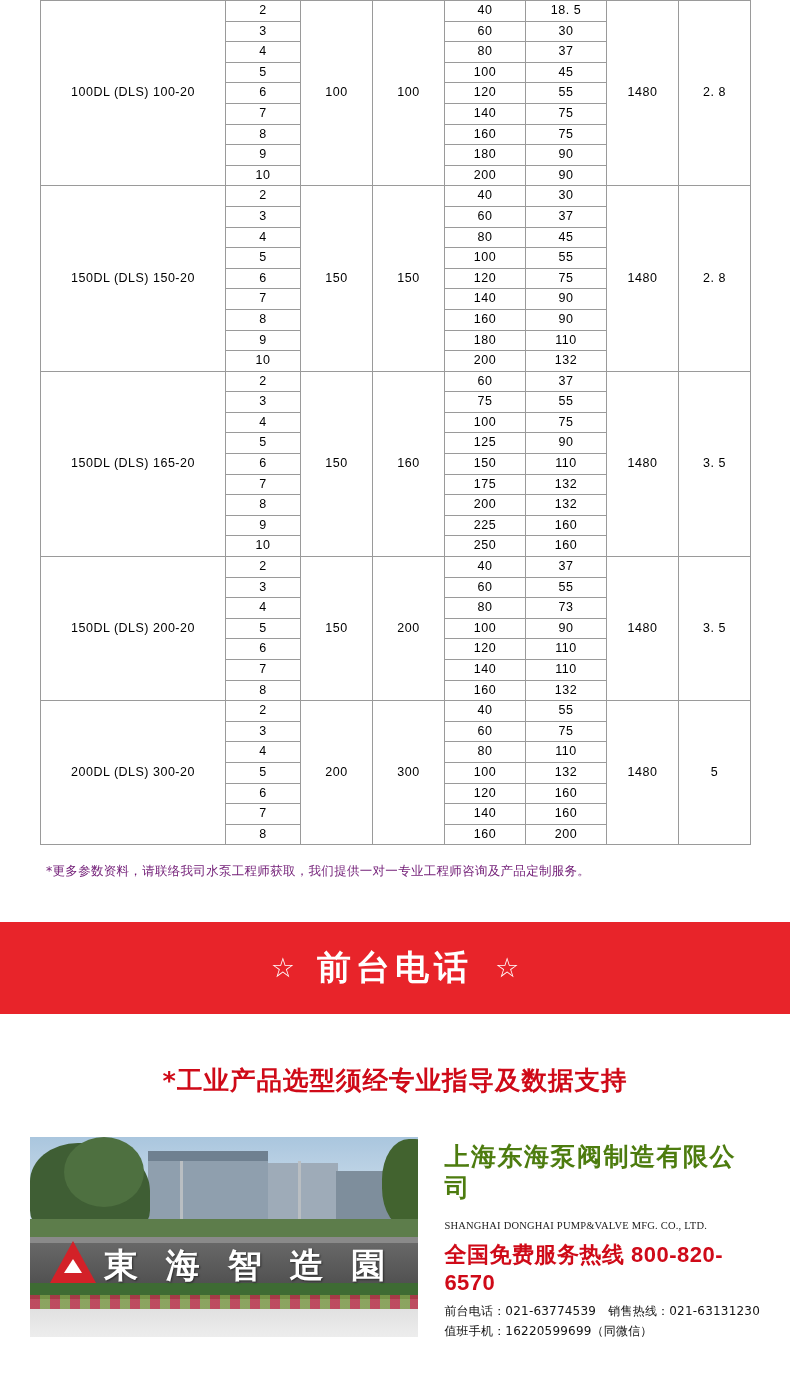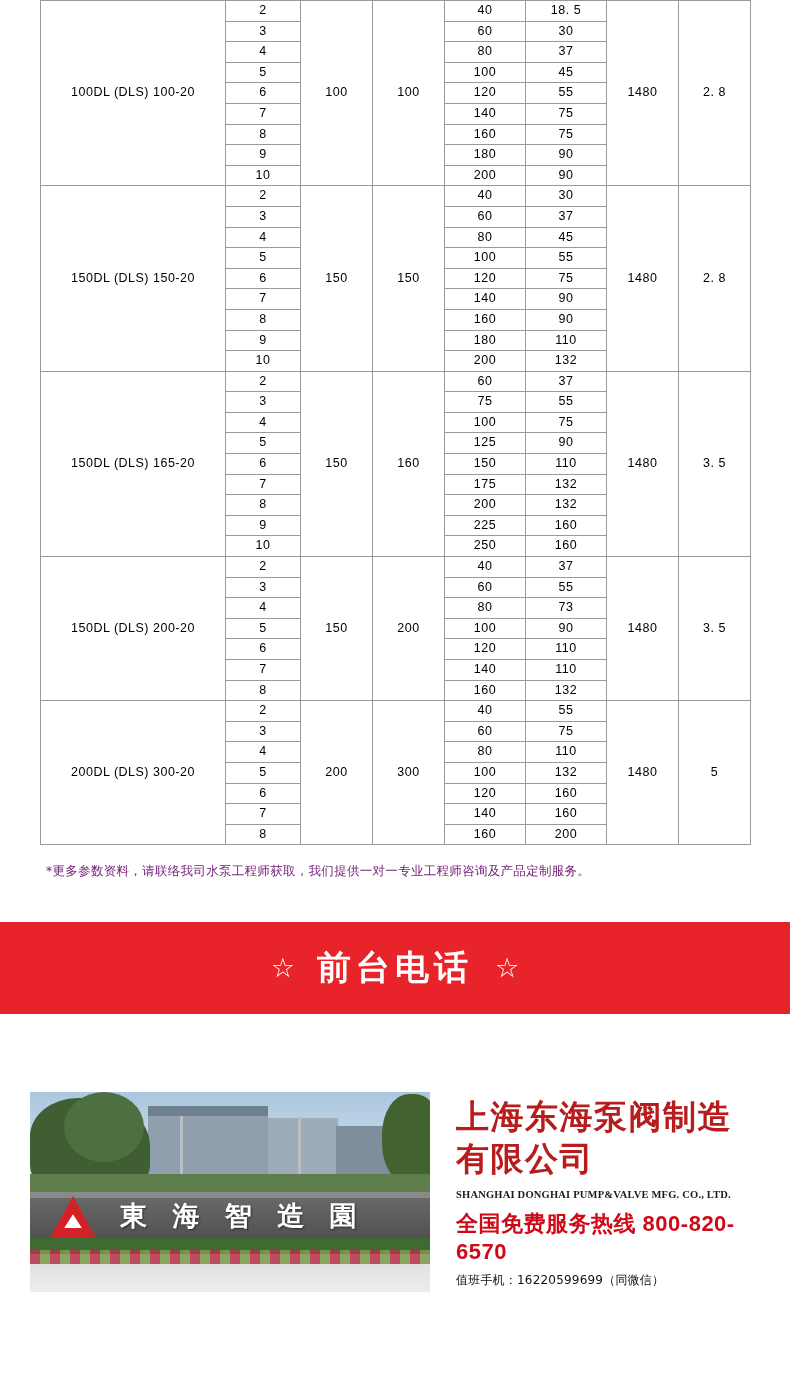--- a/index.html
+++ b/index.html
@@ -164,50 +164,50 @@
     width:0; height:0;
     border-left:23px solid transparent;
     border-right:23px solid transparent;
     border-bottom:42px solid #d32128;
   }
   .ph-logo-inner {
     position:absolute; left:14px; top:18px; width:18px; height:14px;
     background:#fff; clip-path: polygon(50% 0, 100% 100%, 0 100%);
   }
   .ph-cn {
-    position:absolute; left:90px; top:106px;
-    color:#ffffff; font-size:27px; font-weight:bold;
+    position:absolute; left:74px; top:106px;
+    color:#ffffff; font-size:34px; font-weight:bold;
     letter-spacing: 8px;
     font-family:"DejaVu Sans","Liberation Sans",sans-serif;
     text-shadow: 1px 1px 2px rgba(0,0,0,.5);
   }
   .ph-lamp1, .ph-lamp2 {
     position:absolute; top:24px; width:3px; height:78px; background:#b9bec2;
   }
   .ph-lamp1 { left:150px; }
   .ph-lamp2 { left:268px; }
 
   .company {
     padding-top: 4px;
     flex: 1;
   }
   .co-cn {
-    color: #b91c1c;
-    font-size: 33px;
+    color: #4d7c0f;
+    font-size: 25px;
     font-weight: bold;
     letter-spacing: 1.5px;
     font-family: "DejaVu Sans", "Liberation Sans", sans-serif;
     line-height: 1.25;
   }
   .co-en {
     color: #1a1a1a;
     font-size: 10.5px;
-    font-weight: bold;
+    font-weight: normal;
     letter-spacing: 0.2px;
-    margin-top: 10px;
+    margin-top: 17px;
     font-family: "Liberation Serif", serif;
   }
   .co-hot {
     margin-top: 9px;
     color: #cf0a18;
     font-size: 22px;
     font-weight: bold;
     letter-spacing: 0.5px;
     font-family: Liberation Sans, sans-serif;
   }
@@ -483,20 +483,21 @@
 
   <div class="banner">
     <div class="banner-inner">
       <span class="banner-star">☆</span>
       <span class="banner-text">前台电话</span>
       <span class="banner-star">☆</span>
     </div>
   </div>
 
   <div class="headlines">
+    <div class="headline">*工业产品选型须经专业指导及数据支持</div>
   </div>
 
   <div class="footer">
 
     <div class="photo">
       <div class="ph-sky"></div>
       <div class="ph-bldg1"></div>
       <div class="ph-bldg1b"></div>
       <div class="ph-bldg2"></div>
       <div class="ph-bldg3"></div>
@@ -516,20 +517,21 @@
         <div class="ph-logo-inner"></div>
       </div>
       <div class="ph-cn">東 海 智 造 園</div>
     </div>
 
     <div class="company">
       <div class="co-cn">上海东海泵阀制造有限公司</div>
       <div class="co-en">SHANGHAI DONGHAI PUMP&amp;VALVE MFG. CO., LTD.</div>
       <div class="co-hot">全国免费服务热线  800-820-6570</div>
       <div class="co-lines">
+        <div>前台电话：021-63774539　销售热线：021-63131230</div>
         <div>值班手机：16220599699（同微信）</div>
 
       </div>
     </div>
 
   </div>
 
 </div>
 
 </body></html>

